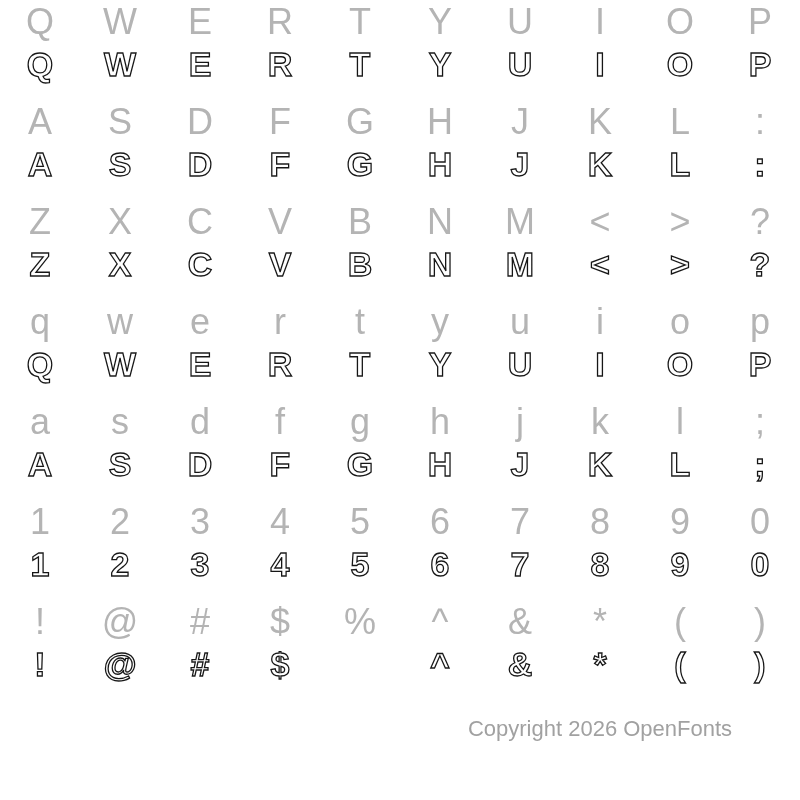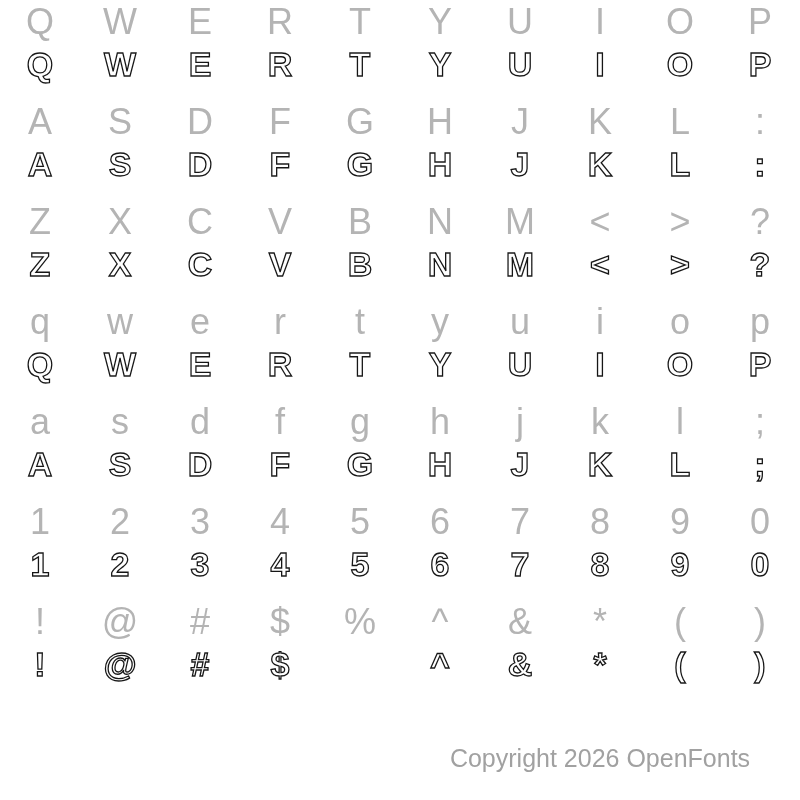--- a/index.html
+++ b/index.html
@@ -51,25 +51,25 @@
     font-family: "Liberation Sans", sans-serif;
     font-size: 34px;
     font-weight: 700;
     color: transparent;
     -webkit-text-stroke: 1.3px #161616;
     letter-spacing: 0px;
   }
   .copyright {
     position: absolute;
     left: 400px;
-    top: 744px;
+    top: 716px;
     width: 400px;
     text-align: center;
     font-family: "Liberation Sans", sans-serif;
-    font-size: 25px;
+    font-size: 22px;
     font-weight: 400;
     color: #a1a1a1;
   }
 </style>
 </head>
 <body>
 
 <div class="specimen" id="glyph-rows">
     <div class="row-pair" style="top: 0px;">
       <div class="glyph-row reference-row">

